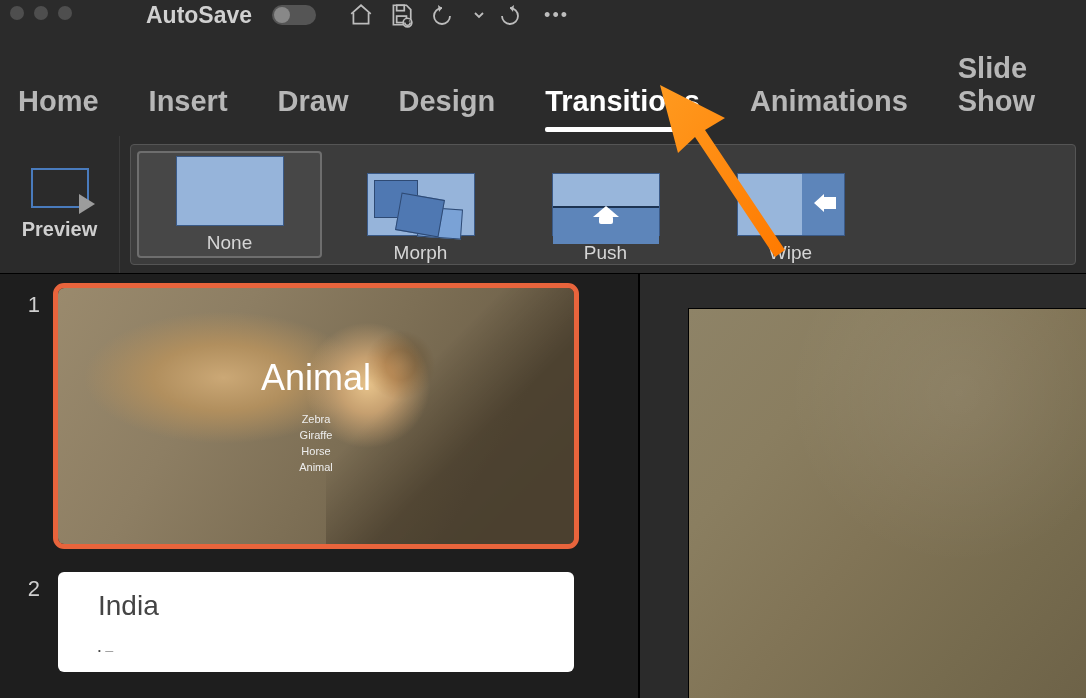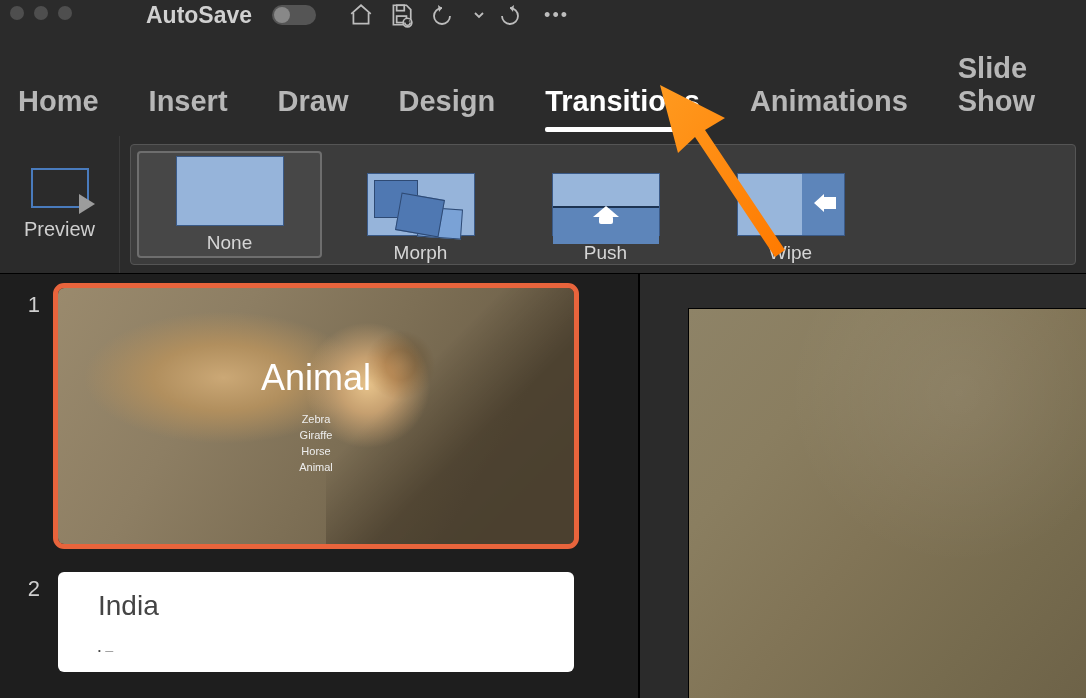--- a/index.html
+++ b/index.html
@@ -68,20 +68,21 @@
     height: 138px;
     background: #2b2b2b;
     border-bottom: 1px solid #000;
   }
   .preview-btn {
     width: 120px;
     display: flex; flex-direction: column; align-items: center; justify-content: center;
     gap: 10px; cursor: pointer;
     border-right: 1px solid #3a3a3a;
     padding: 0 10px;
+    font-weight: bold;
   }
   .preview-icon {
     width: 58px; height: 40px; border: 2px solid #497bbd;
     position: relative; background: #2b2b2b;
   }
   .preview-icon::after {
     content: ""; position: absolute; right: -8px; bottom: -8px;
     width: 0; height: 0;
     border-left: 16px solid #9c9c9c;
     border-top: 10px solid transparent;

